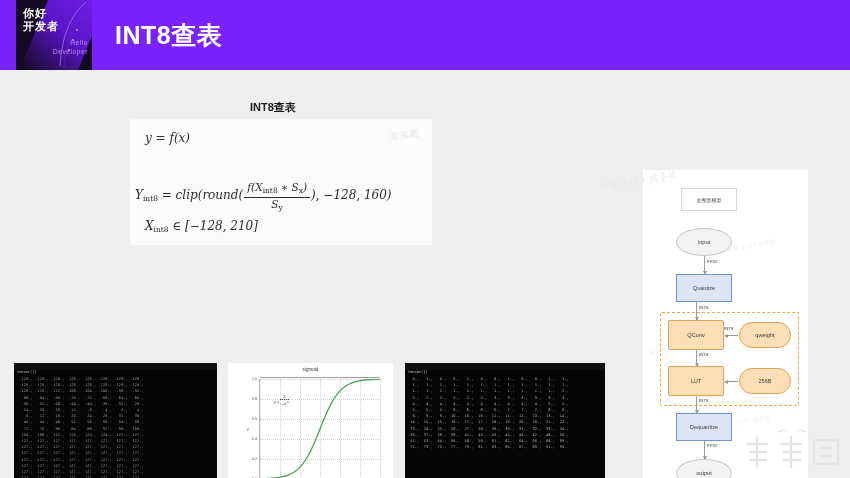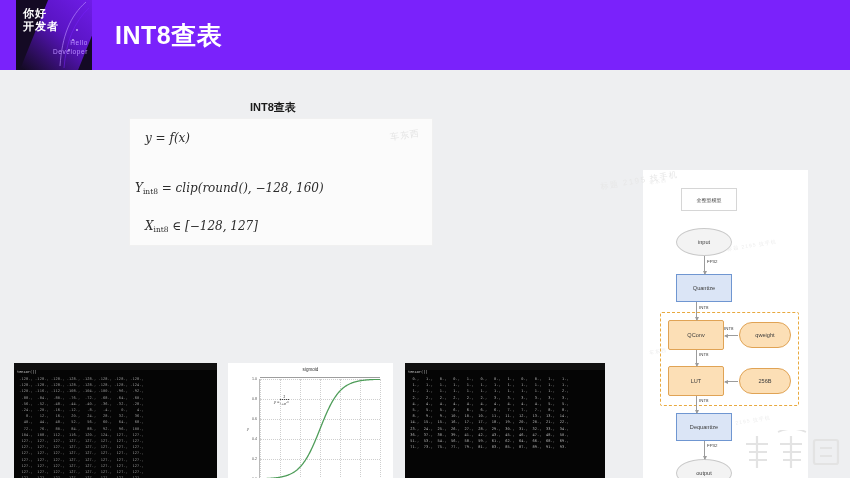--- a/index.html
+++ b/index.html
@@ -144,23 +144,23 @@
   <div class="content">
 
     <div class="sec-title">INT8查表</div>
 
     <div class="formula-card">
       <div class="wm">车东西</div>
 
       <div class="math m1">y = f(x)</div>
 
 
-      <div class="math m3"><span>Y</span><span class="sub">int8</span><span> = clip(round(</span><span>), −128, 160)</span></div>
-
-      <div class="math m4"><span>X</span><span class="sub">int8</span><span> ∈ [−128, 127]</span></div>
+      <div class="math m3"><span>Y</span><span class="sub">int8</span><span> = clip(round(</span><span class="frac"><span class="num"><span>f(X</span><span class="sub">int8</span><span> ∗ S</span><span class="sub">x</span><span>)</span></span><span class="den"><span>S</span><span class="sub">y</span></span></span><span>), −128, 160)</span></div>
+
+      <div class="math m4"><span>X</span><span class="sub">int8</span><span> ∈ [−128, 210]</span></div>
     </div>
 
 
     <div class="term term-l">
       <div class="term-head"></div>
       <div class="term-label">tensor([[</div>
       <div class="term-grid"> -128., -128., -128., -128., -128., -128., -128., -128.,
  -128., -128., -128., -128., -128., -128., -128., -124.,
  -120., -116., -112., -108., -104., -100.,  -96.,  -92.,
   -88.,  -84.,  -80.,  -76.,  -72.,  -68.,  -64.,  -60.,

